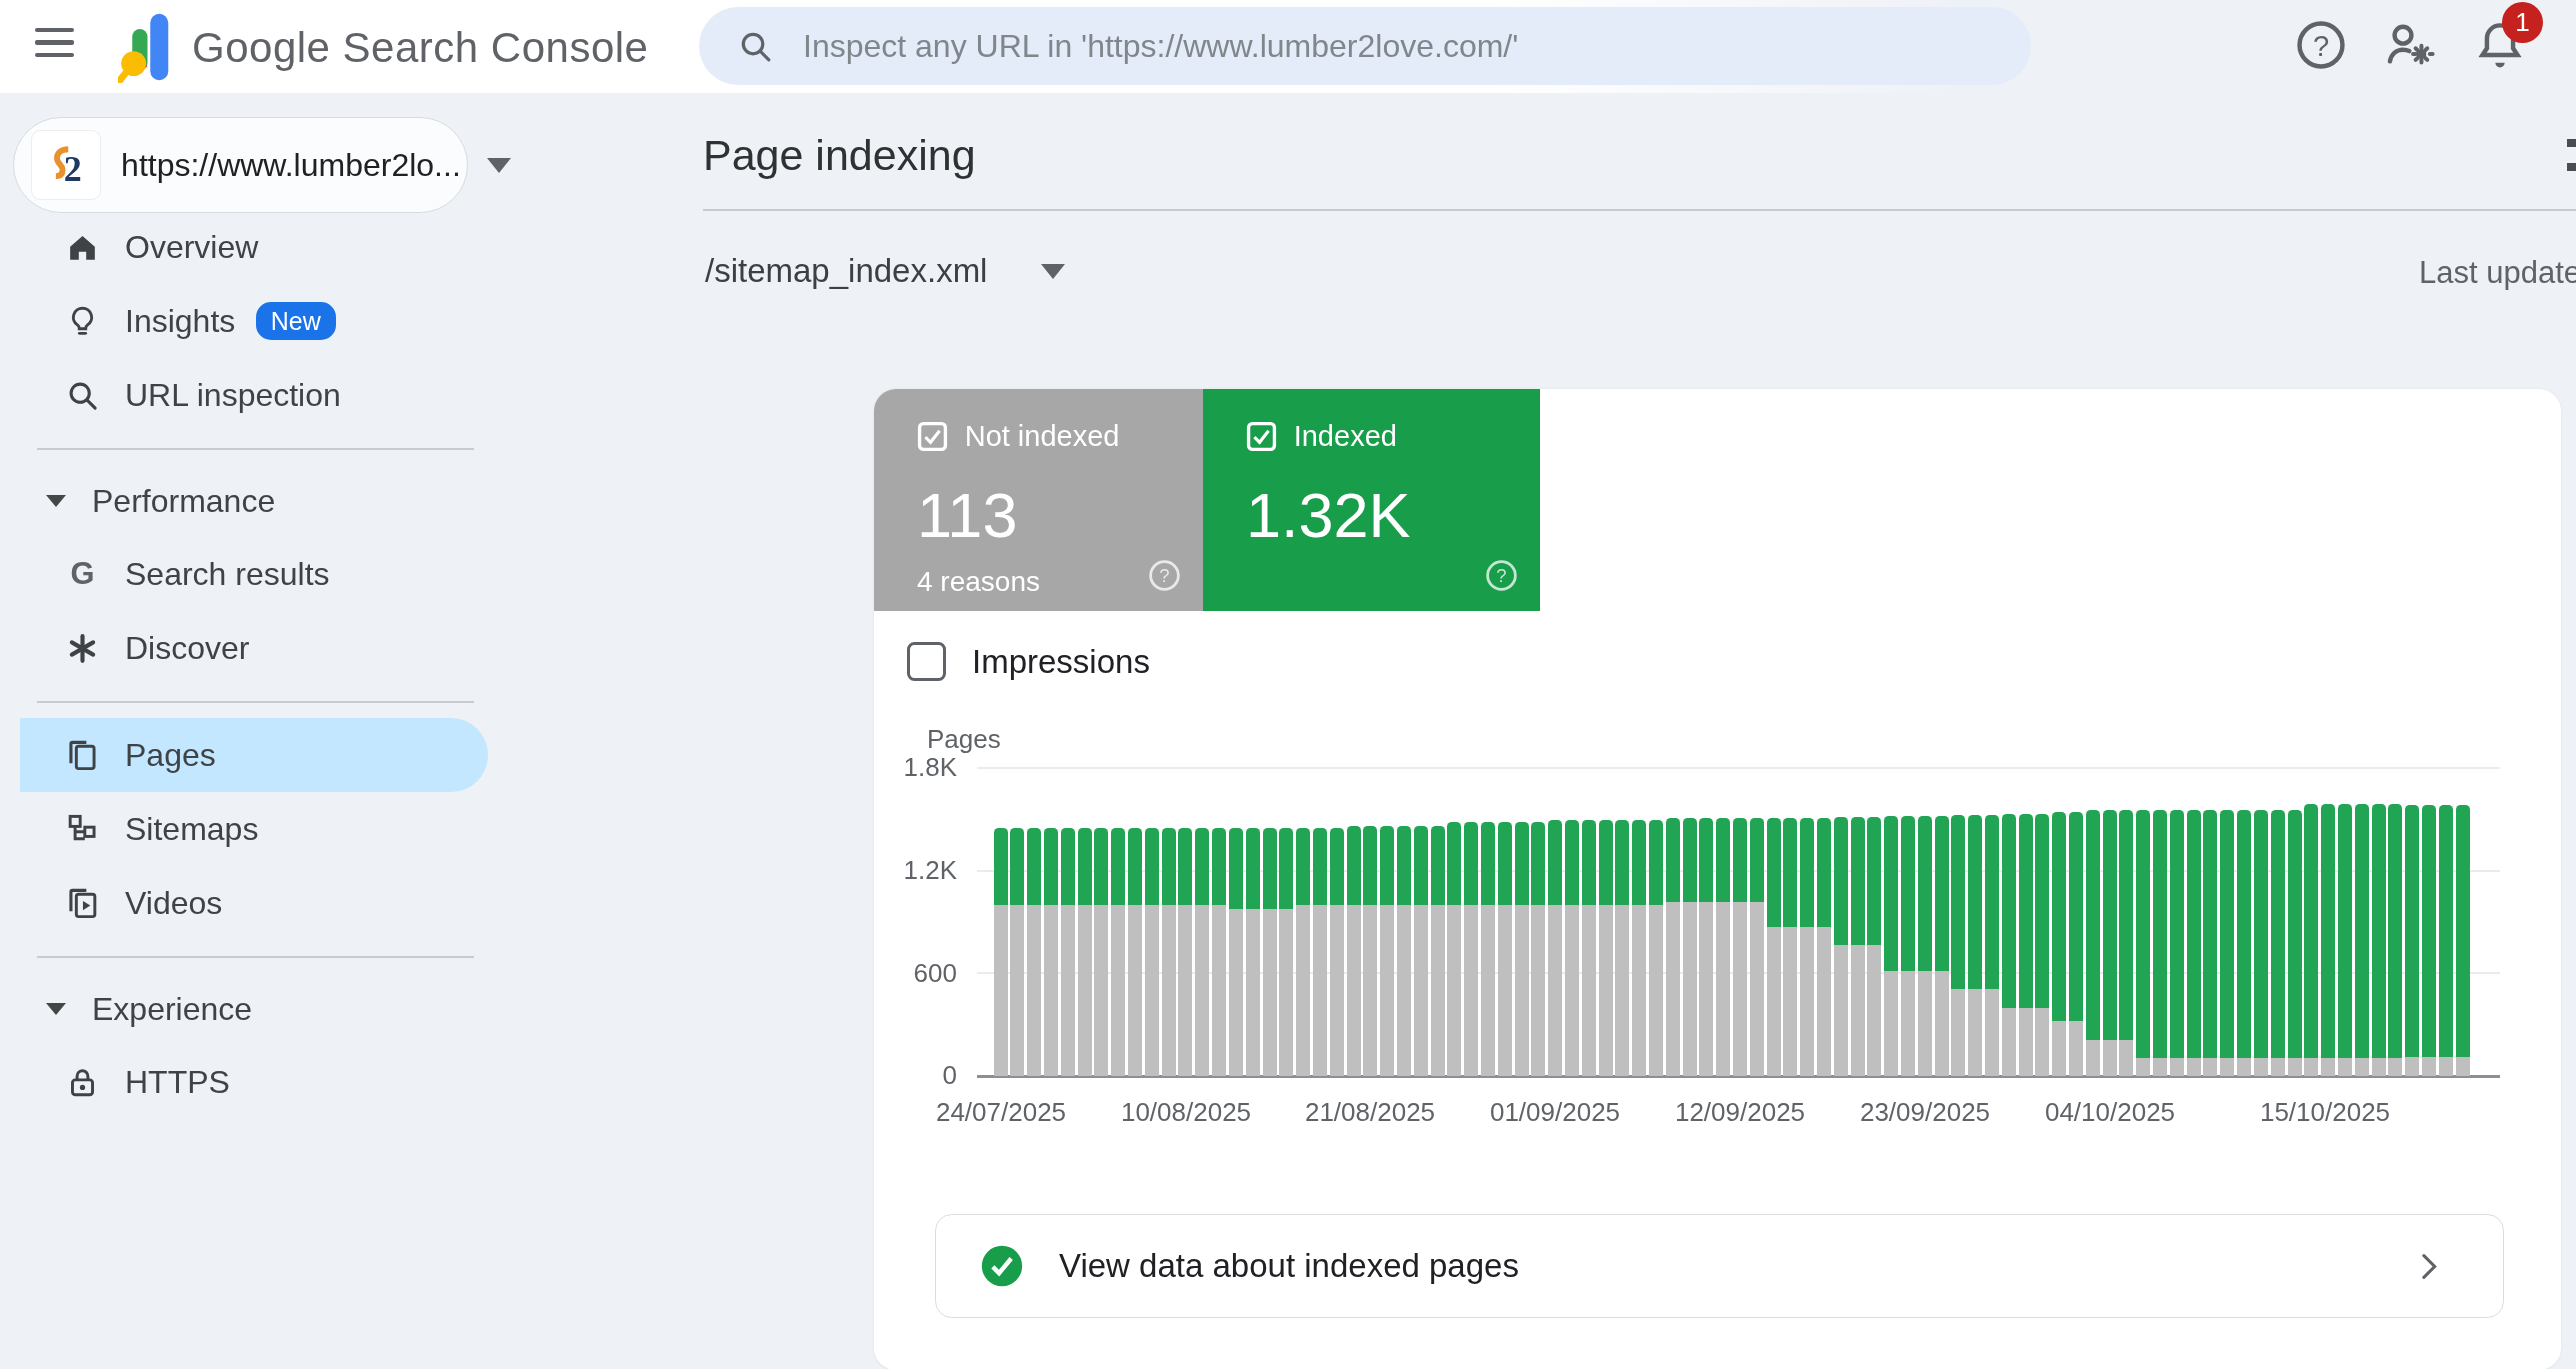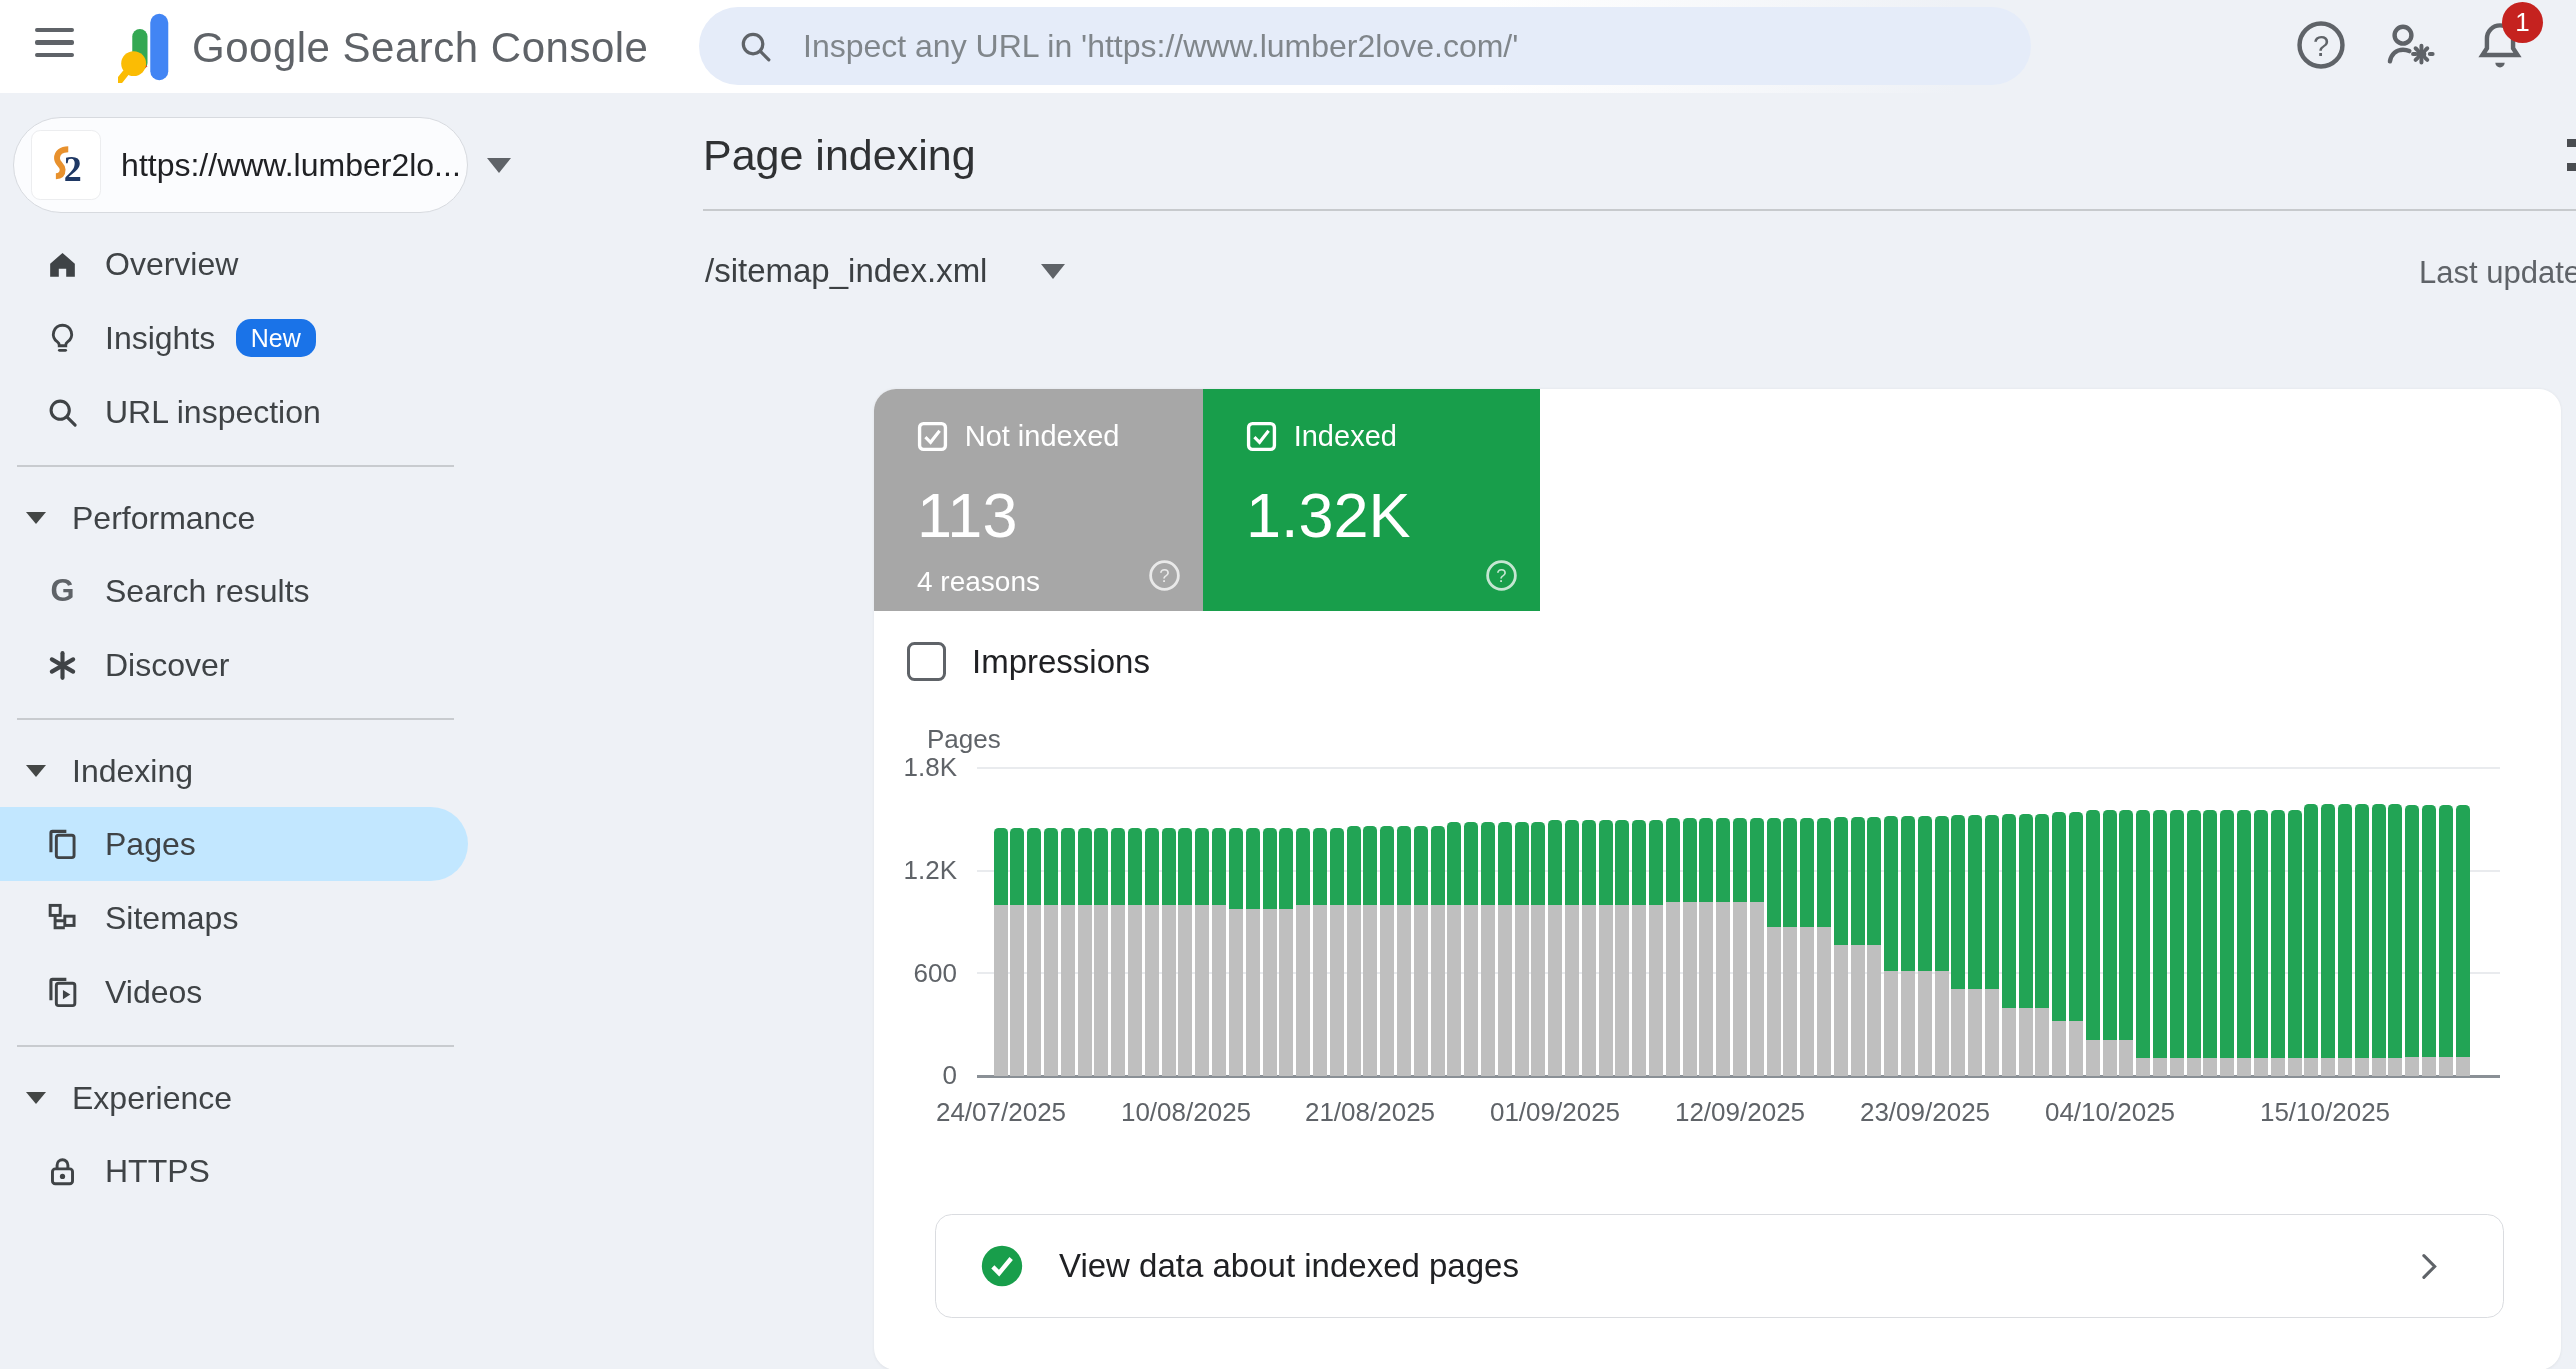--- a/index.html
+++ b/index.html
@@ -30,21 +30,21 @@
   
   #property{position:absolute;left:13px;top:117px;width:455px;height:96px;border-radius:48px;
     background:#FBFCFE;border:1.9px solid #D7DADF;box-sizing:border-box;display:flex;align-items:center;cursor:pointer;}
   #property .fav{width:68px;height:68px;border-radius:9.3px;background:#fff;border:0.9px solid #ECEDEF;
     margin-left:16.7px;flex:0 0 auto;display:flex;align-items:center;justify-content:center;}
   #property .purl{margin-left:20.4px;font-size:32px;color:#202124;white-space:nowrap;}
   .caret{width:0;height:0;border-left:12px solid transparent;border-right:12px solid transparent;
     border-top:15px solid #5F6368;}
   #property .caret{margin-left:26px;}
   
-  #sidebar{position:absolute;left:0;top:214px;width:474px;padding-top:13px;}
+  #sidebar{position:absolute;left:0;top:197px;width:474px;padding-top:13px;padding-left:20px;}
   .srow{height:74px;display:flex;align-items:center;cursor:pointer;}
   .srow .sicon{width:37px;height:37px;margin-left:44px;flex:0 0 auto;}
   .srow .slabel{margin-left:24px;font-size:32px;color:#3F4346;white-space:nowrap;}
   .srow.selected{background:#C2E7FF;border-radius:0 41px 41px 0;width:468px;}
   .shead{height:72px;display:flex;align-items:center;cursor:pointer;}
   .shead .scaret{margin-left:26px;width:0;height:0;border-left:10.2px solid transparent;
     border-right:10.2px solid transparent;border-top:12px solid #444746;}
   .shead .slabel{margin-left:26px;font-size:32px;color:#3F4346;}
   .sdivider{height:33px;position:relative;}
   .sdivider:after{content:"";position:absolute;left:16.7px;right:20.4px;top:15.7px;height:1.9px;background:#C8CBCF;}
@@ -183,24 +183,20 @@
       <span class="sicon"><svg viewBox="0 0 24 24" width="37" height="37">
           <g stroke="#3F4346" stroke-width="2.7" stroke-linecap="round">
             <path d="M12 4v16"></path>
             <path d="M5.1 8l13.8 8"></path>
             <path d="M18.9 8 5.1 16"></path>
           </g>
         </svg></span>
       <span class="slabel">Discover</span>
     </div>
     <div class="sdivider"></div>
-    <div class="shead">
-      <span class="scaret"></span>
-      <span class="slabel">Indexing</span>
-    </div>
     <div class="srow selected">
       <span class="sicon"><svg viewBox="0 0 24 24" width="37" height="37">
           <path d="M14.5 2.5H5.5a2 2 0 0 0-2 2V17h2V4.5h9z" fill="#3F4346"></path>
           <rect x="8" y="6" width="11.5" height="14.5" rx="1.5" fill="none" stroke="#3F4346" stroke-width="1.9"></rect>
         </svg></span>
       <span class="slabel">Pages</span>
     </div>
     <div class="srow">
       <span class="sicon"><svg viewBox="0 0 24 24" width="37" height="37">
           <g fill="none" stroke="#3F4346" stroke-width="1.9">

